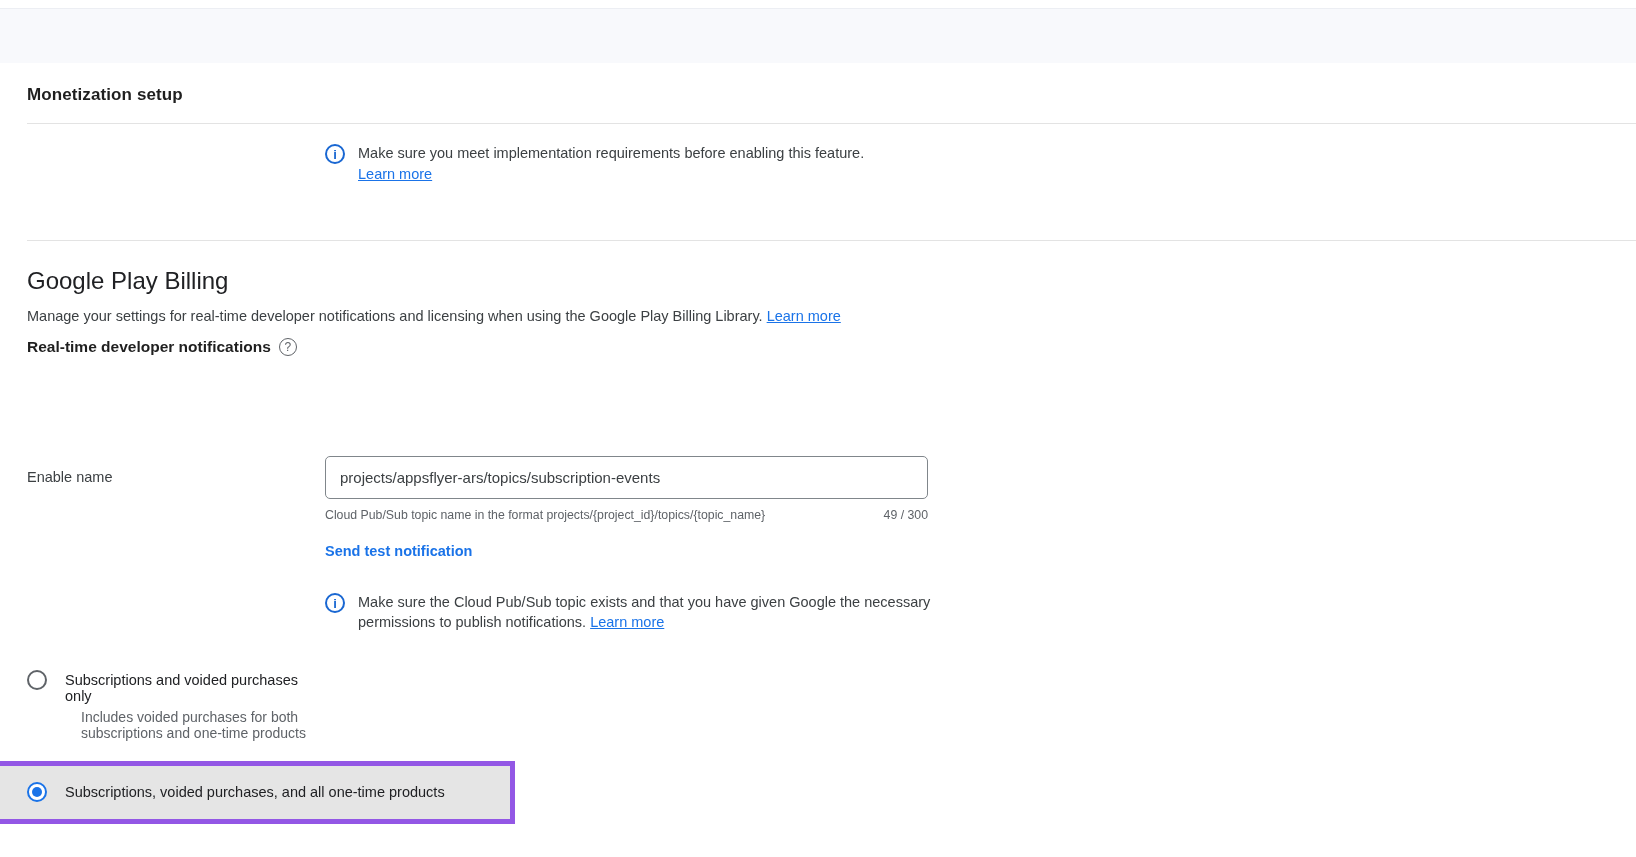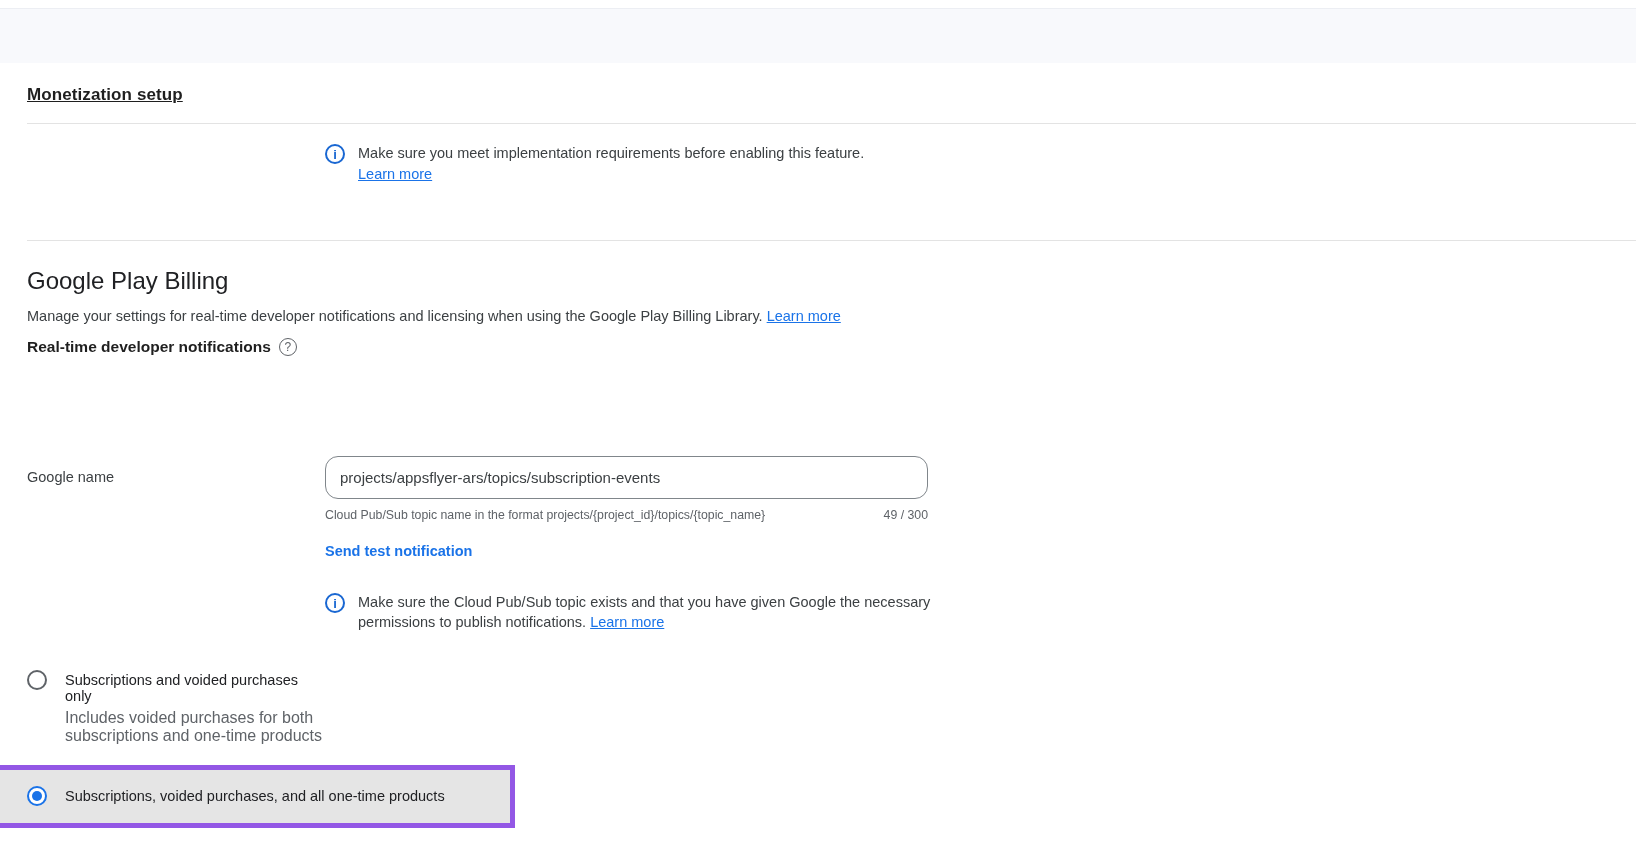--- a/index.html
+++ b/index.html
@@ -13,21 +13,21 @@
   
   .top-bar {
     height: 55px;
     margin-top: 8px;
     background: #f8f9fc;
     border-top: 1px solid #eceef3;
   }
 
   
   .page-header { padding: 22px 0 18px 27px; }
-  .page-title { font-size: 17px; font-weight: 700; color: #1f1f1f; letter-spacing: 0.1px; text-decoration: underline; }
+  .page-title { font-size: 17px; font-weight: 700; color: #1f1f1f; letter-spacing: 0.1px; }
   .divider { border-bottom: 1px solid #e3e3e3; margin-left: 27px; }
 
   
   .info-note { display: flex; align-items: flex-start; margin-left: 325px; }
   .info-note .note-body { margin-left: 13px; font-size: 14.5px; color: #3c4043; line-height: 20px; }
   .info-icon {
     flex: 0 0 auto;
     width: 20px; height: 20px;
     border: 2px solid #1967d2; border-radius: 50%;
     color: #1967d2; font-size: 13px; font-weight: 700;
@@ -69,21 +69,21 @@
     width: 4.5px; height: 9.5px;
     border: solid #fff; border-width: 0 2.4px 2.4px 0;
     transform: rotate(43deg);
   }
   .checkbox-label { margin-left: 14px; font-size: 14.5px; color: #202124; }
 
   .row-topic { margin-top: 57px; }
   .row-topic .row-label { padding-top: 13px; }
   .topic-input {
     width: 603px; height: 43px;
-    border: 1px solid #80868b; border-radius: 13px;
+    border: 1px solid #80868b; border-radius: 5px;
     padding: 0 14px;
     font-size: 15px; color: #3c4043;
     font-family: "Liberation Sans", "DejaVu Sans", sans-serif;
     outline: none; background: #fff;
   }
   .helper-row { width: 603px; display: flex; justify-content: space-between; margin-top: 9px; }
   .helper-text, .char-counter { font-size: 12.3px; color: #5f6368; }
 
   .send-test { margin-left: 325px; margin-top: 21px; font-size: 14.5px; font-weight: 700; }
 
@@ -97,21 +97,21 @@
     border: 2px solid #5f6368; flex: 0 0 auto;
     position: relative; cursor: pointer; background: #fff;
   }
   .radio.selected { border-color: #1a73e8; }
   .radio.selected::after {
     content: ""; position: absolute; left: 3px; top: 3px;
     width: 10px; height: 10px; border-radius: 50%; background: #1a73e8;
   }
   .radio-texts { margin-left: 18px; }
   .radio-label { font-size: 14.5px; color: #202124; padding-top: 2px; }
-  .radio-desc { margin-top: 5px; font-size: 16px; color: #5f6368; }
+  .radio-desc { margin-top: 5px; font-size: 14px; color: #5f6368; margin-left: 16px; }
 
   .highlight-box {
     margin-left: -46px;
     margin-top: 20px;
     width: 534px;
     border: 5px solid #9357e5;
     padding: 16px 10px 17px 41px;
     background: #e5e5e5;
   }
   .highlight-box .radio-option { align-items: center; }
@@ -143,21 +143,21 @@
   <div class="subsection-title-row">
     <span class="subsection-title">Real-time developer notifications</span>
     <span class="help-icon">?</span>
   </div>
 </div>
 
 <div class="form-row row-manage">
 </div>
 
 <div class="form-row row-topic">
-  <div class="row-label">Google name</div>
+  <div class="row-label">Enable name</div>
   <div>
     <input class="topic-input" type="text" value="projects/appsflyer-ars/topics/subscription-events" style="">
     <div class="helper-row">
       <span class="helper-text">Cloud Pub/Sub topic name in the format projects/{project_id}/topics/{topic_name}</span>
       <span class="char-counter">49 / 300</span>
     </div>
   </div>
 </div>
 
 <div class="send-test">

